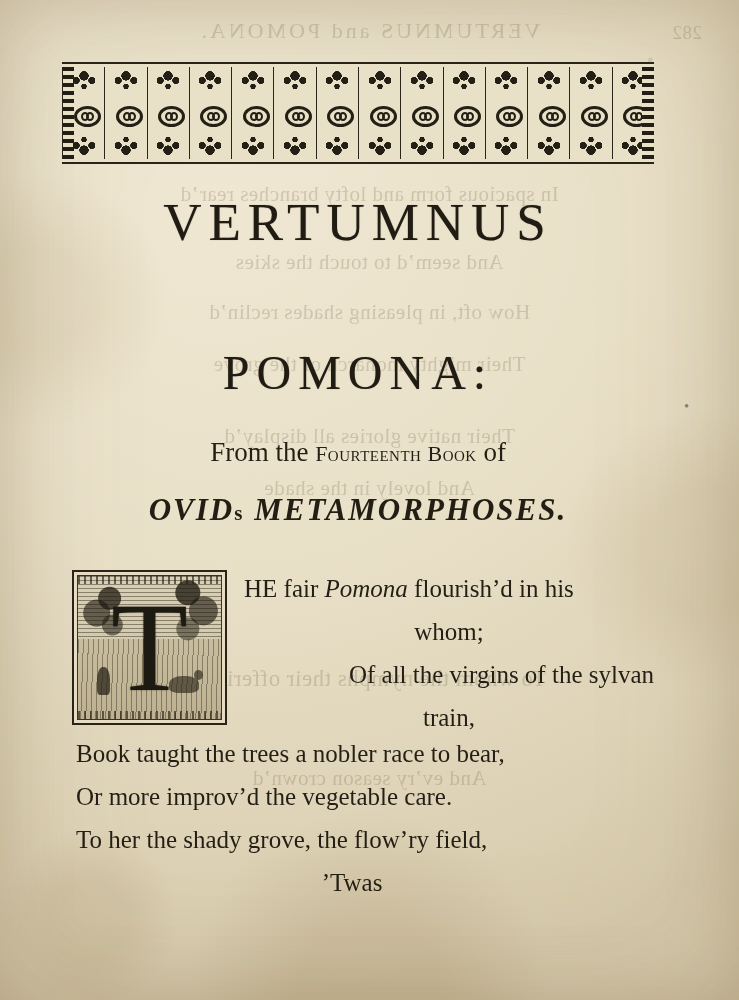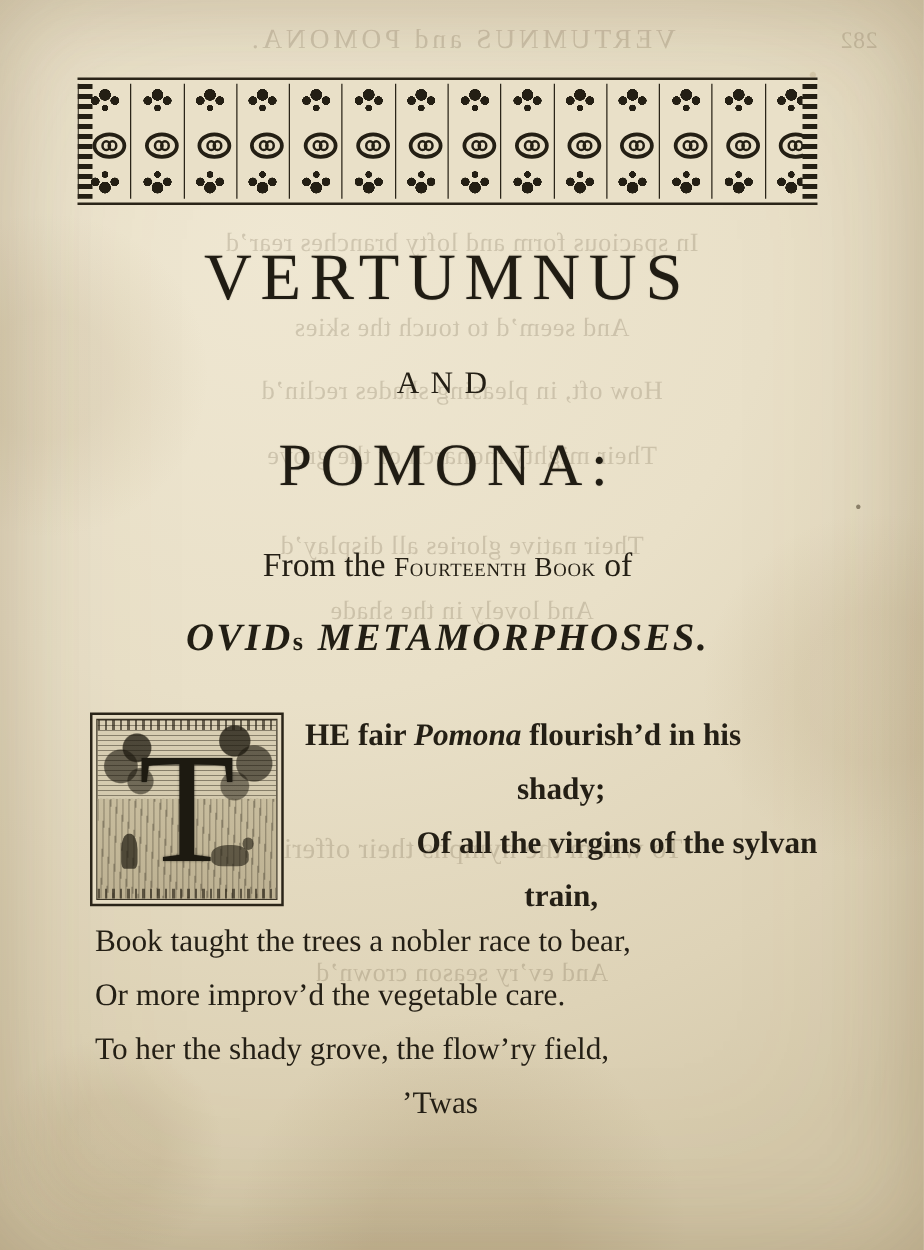--- a/index.html
+++ b/index.html
@@ -278,21 +278,20 @@
   .initial-art .tick-top { top: 0; }
   .initial-art .tick-bot { bottom: 0; }
 
   .lead-lines {
     margin-left: 182px;
     width: 410px;
     font-size: 25px;
     line-height: 43px;
     color: #241f15;
     text-align: center;
-    font-weight: bold;
   }
   .lead-lines .l1 { text-align: left; }
   .lead-lines .l3 { text-align: right; }
   .lead-lines i { font-style: italic; }
 
   .rest-lines {
     position: absolute;
     top: 165px;
     left: 14px;
     width: 578px;
@@ -401,21 +400,20 @@
       <div class="band-cell">
           <div class="leaf-t"></div>
           <div class="ring"></div>
           <div class="leaf-b"></div>
         </div>
       <div class="band-cap right"></div>
     </div>
   </div>
 
   <div class="col" id="title-main">VERTUMNUS</div>
-  <div class="col" id="title-and">AND</div>
   <div class="col" id="title-sub">POMONA:</div>
 
   <div class="col" id="source-line">
     <span>From the </span><span class="sc" style="font-variant:small-caps;">Fourteenth</span><span class="sc" style="font-variant:small-caps;"> Book</span><span> of</span>
   </div>
 
   <div class="col" id="work-line">
     <span>OVID</span><span class="small">s</span>&nbsp;<span>METAMORPHOSES.</span>
   </div>
 
@@ -430,21 +428,21 @@
         <div class="figure"></div>
         <div class="beast"></div>
         <div class="tick-top"></div>
         <div class="tick-bot"></div>
         <div class="letter">T</div>
       </div>
     </div>
 
     <div class="lead-lines">
       <div class="l1"><span>HE fair </span><i>Pomona</i><span> flourish’d in his</span></div>
-      <div class="l2">shady;</div>
+      <div class="l2">whom;</div>
       <div class="l3">Of all the virgins of the sylvan</div>
       <div class="l4">train,</div>
     </div>
 
     <div class="rest-lines">
       <div>Book taught the trees a nobler race to bear,</div>
       <div>Or more improv’d the vegetable care.</div>
       <div>To her the shady grove, the flow’ry field,</div>
       <div class="catch">’Twas</div>
     </div>

